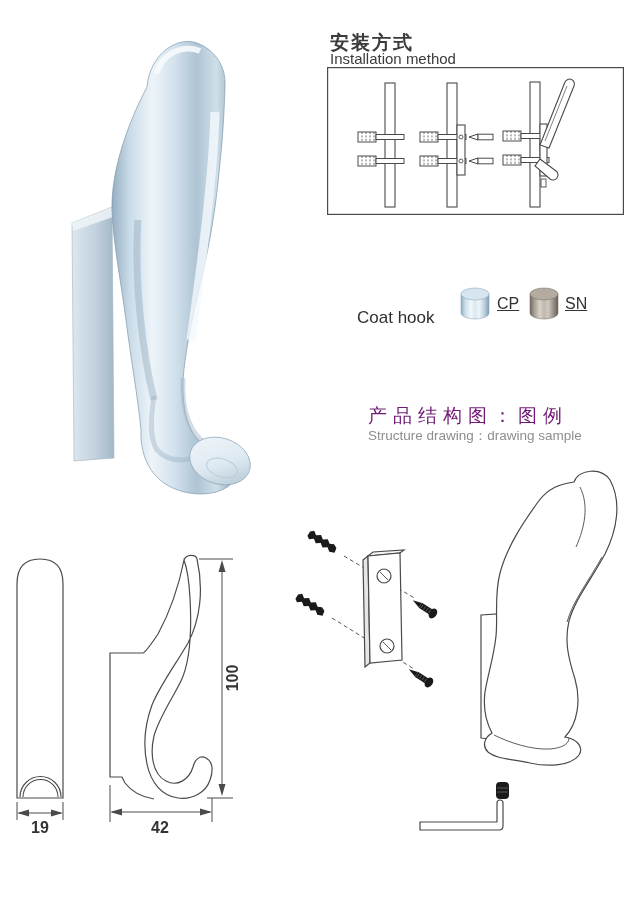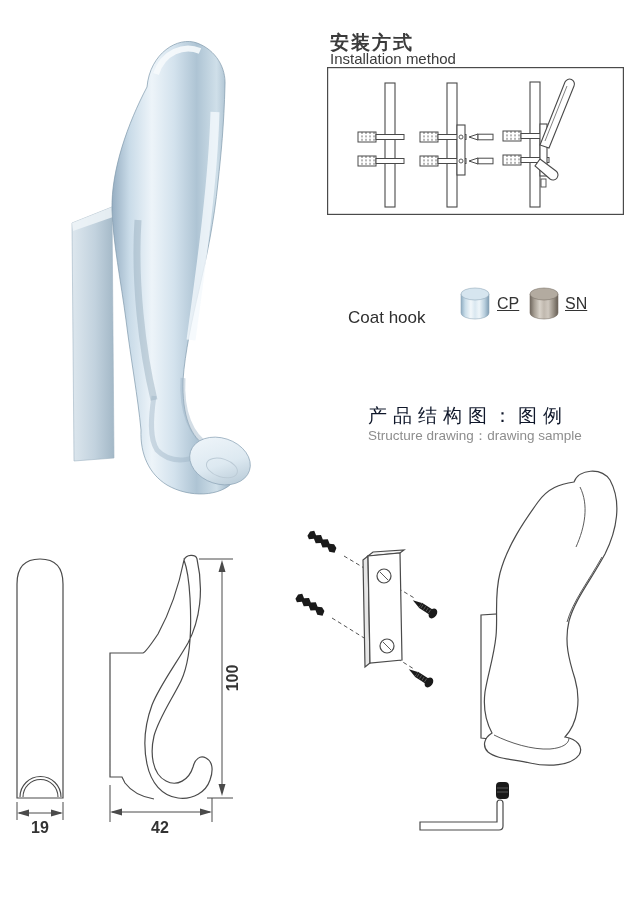--- a/index.html
+++ b/index.html
@@ -4,24 +4,24 @@
 <style>
   * { margin:0; padding:0; box-sizing:border-box; }
   html,body { width:630px; height:910px; background:#ffffff; font-family:"Liberation Sans","DejaVu Sans",sans-serif; overflow:hidden; }
   .page { position:relative; width:630px; height:910px; background:#fff; }
   .abs { position:absolute; }
 
   
   .install-title-cn { left:330px; top:30px; font-size:19px; font-weight:700; color:#3b3b3b; letter-spacing:2px; }
   .install-title-en { left:330px; top:50px; font-size:15px; font-weight:400; color:#3b3b3b; }
   .product-line { left:308px; top:282px; font-size:22px; color:#2f2f2f; letter-spacing:1px; white-space:nowrap; }
-  .product-sub { left:348px; top:308px; font-size:17px; color:#2f2f2f; }
+  .product-sub { left:357px; top:308px; font-size:17px; color:#2f2f2f; }
   .finish { top:285px; }
   .finish-label { top:295px; font-size:16px; color:#333;text-decoration:underline; }
-  .structure-title-cn { left:368px; top:403px; font-size:19px; color:#0f172a; letter-spacing:6px; white-space:nowrap;text-align:right; }
+  .structure-title-cn { left:368px; top:403px; font-size:19px; color:#701a75; letter-spacing:6px; white-space:nowrap;text-align:right; }
   .structure-title-en { left:368px; top:427px; font-size:13.5px; color:#8d8d8d; }
 
   svg text { font-family:"Liberation Sans","DejaVu Sans",sans-serif; }
   .dim-text { font-size:16px; font-weight:700; fill:#333; }
 </style>
 </head>
 <body>
 
 <div class="page">
 

